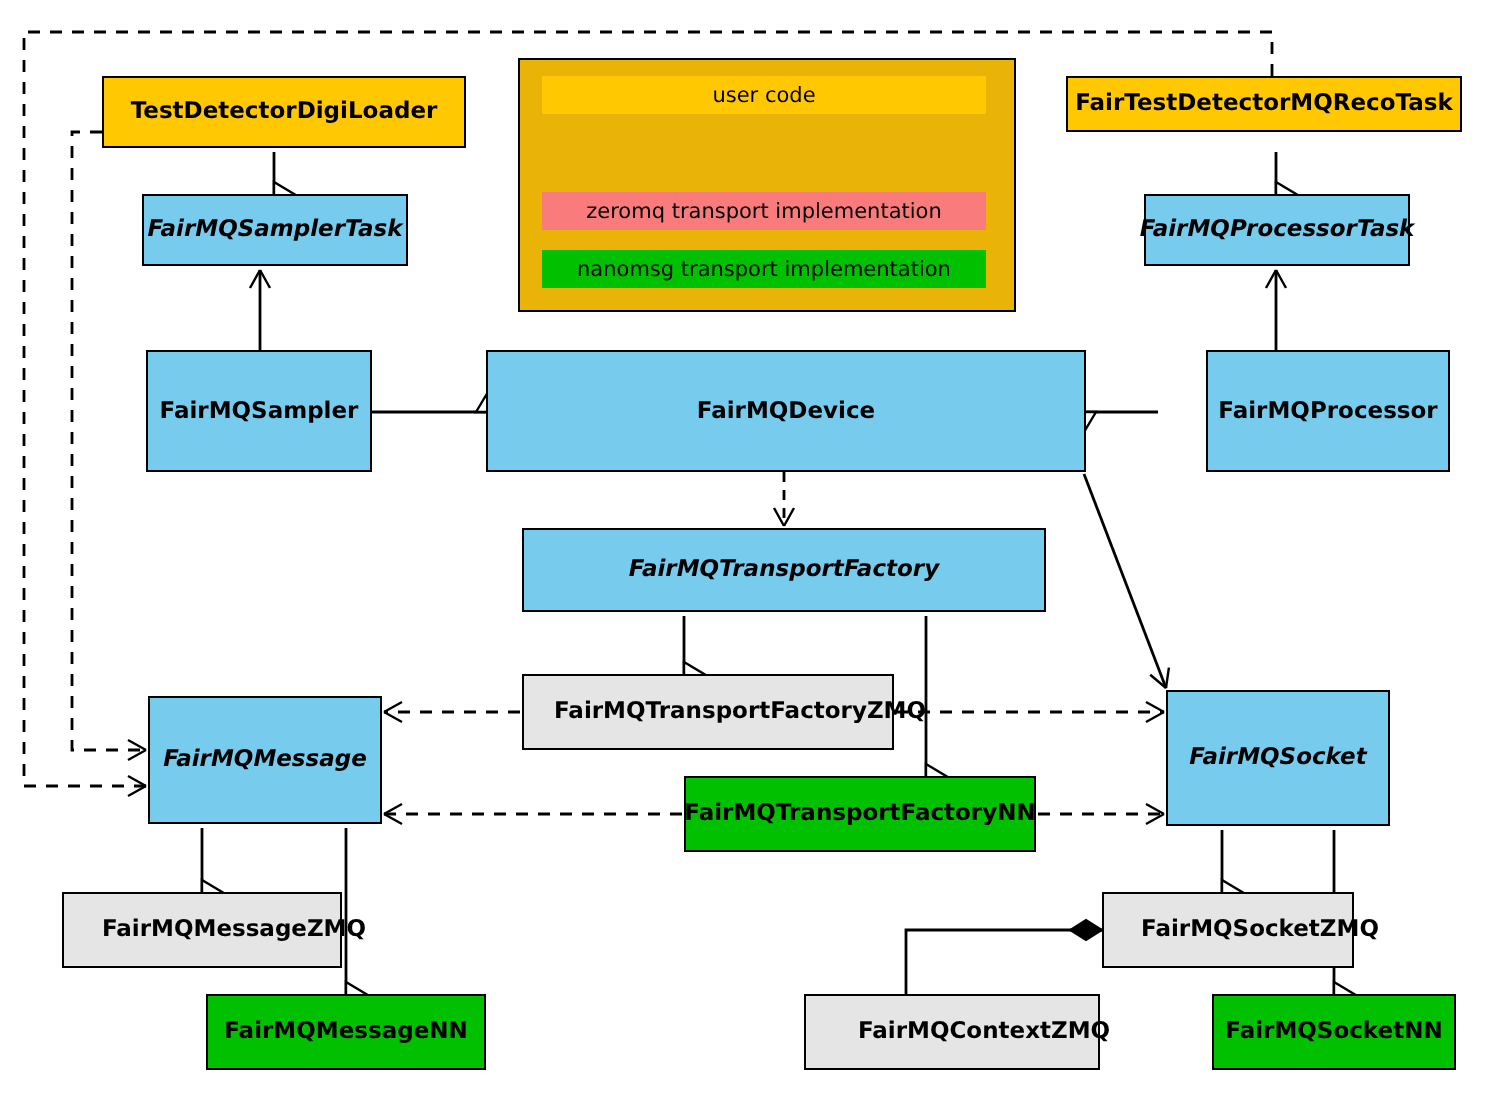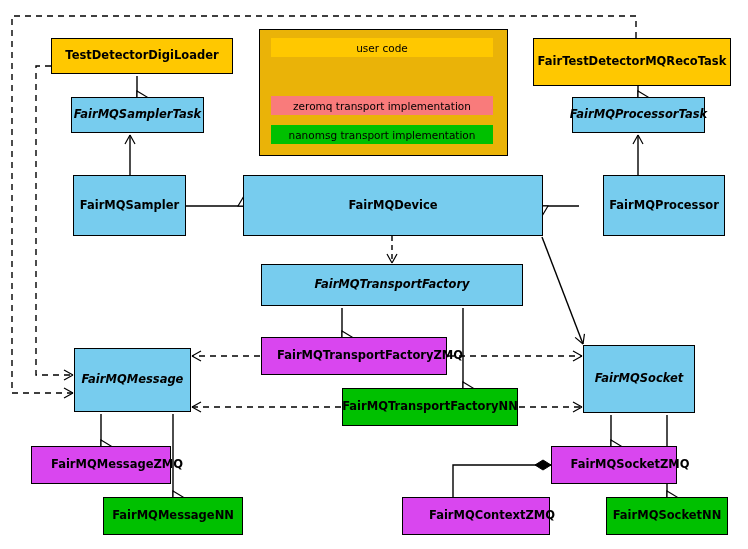--- a/index.html
+++ b/index.html
@@ -6,21 +6,21 @@
   html,body{margin:0;padding:0;background:#ffffff;}
   body{font-family:"DejaVu Sans","Liberation Sans",sans-serif;}
   #canvas{position:relative;width:748px;height:549px;background:#ffffff;overflow:hidden;}
   svg.edges{position:absolute;left:0;top:0;width:748px;height:549px;pointer-events:none;}
   .node{position:absolute;box-sizing:border-box;border:1px solid #000000;
         display:flex;align-items:center;justify-content:center;text-align:center;
         font-size:11.5px;font-weight:bold;color:#000000;line-height:1.15;z-index:2;}
   .node.abstract{font-style:italic;font-weight:bold;}
   .c-user{background:#ffc800;}
   .c-framework{background:#77ccee;}
-  .c-zmq{background:#d946ef;padding-left:32px;}
+  .c-zmq{background:#e5e5e5;padding-left:32px;}
   .c-nn{background:#00c000;}
   #legend{position:absolute;left:259px;top:29px;width:249px;height:127px;
           background:#eab308;border:1.5px solid #000000;z-index:3;box-sizing:border-box;}
   .legend-item{position:absolute;left:11px;width:222px;height:19px;
                display:flex;align-items:center;justify-content:center;
                font-size:10.5px;font-weight:normal;color:#000000;}
   .lg0{top:8px;} .lg1{top:37px;} .lg2{top:66px;} .lg3{top:95px;}
 </style>
 </head>
 <body>
@@ -86,21 +86,21 @@
       <line x1="667" y1="497" x2="667" y2="415" marker-start="url(#hollowTriUp)"></line>
 
       <path d="M453,497 L453,465 L551,465" marker-end="url(#blackDiamond)"></path>
     </g>
   </svg>
 
   <div id="nodes-layer">
       <div class="node c-user" style="left: 51px; top: 38px; width: 182px; height: 36px;">
         <span>TestDetectorDigiLoader</span>
       </div>
-      <div class="node c-user" style="left: 533px; top: 38px; width: 198px; height: 48px;">
+      <div class="node c-user" style="left: 533px; top: 38px; width: 198px; height: 28px;">
         <span>FairTestDetectorMQRecoTask</span>
       </div>
       <div class="node c-framework abstract" style="left: 71px; top: 97px; width: 133px; height: 36px;">
         <span>FairMQSamplerTask</span>
       </div>
       <div class="node c-framework abstract" style="left: 572px; top: 97px; width: 133px; height: 36px;">
         <span>FairMQProcessorTask</span>
       </div>
       <div class="node c-framework" style="left: 73px; top: 175px; width: 113px; height: 61px;">
         <span>FairMQSampler</span>

